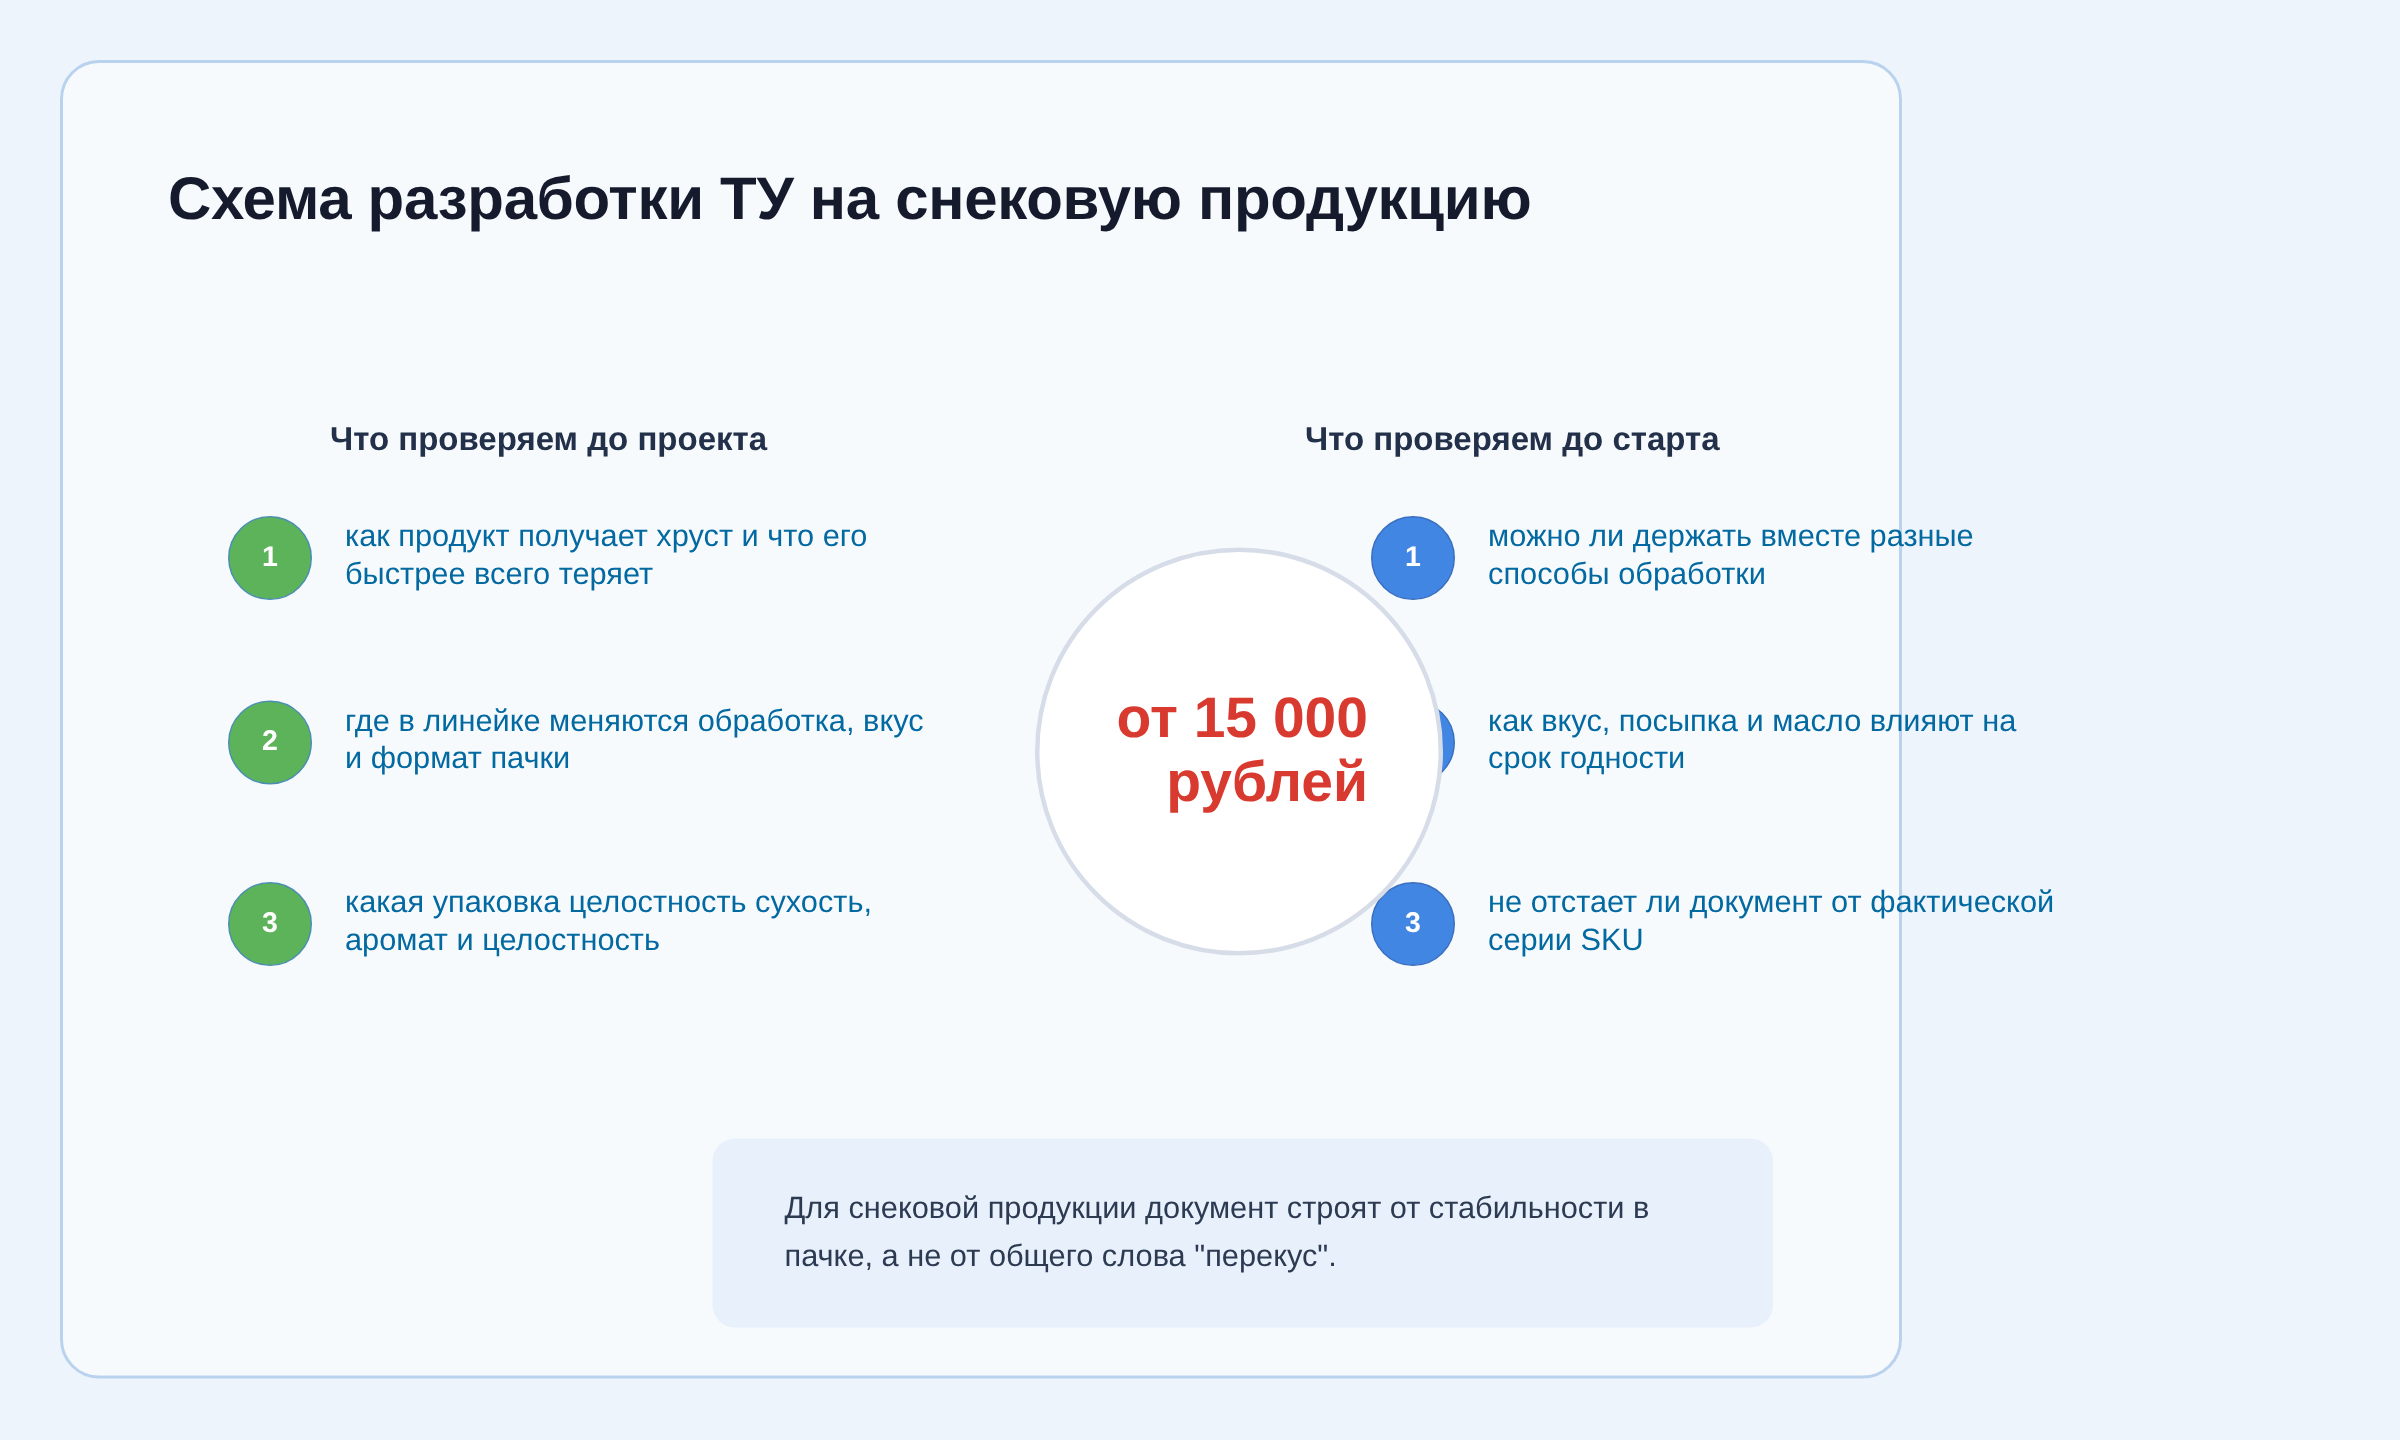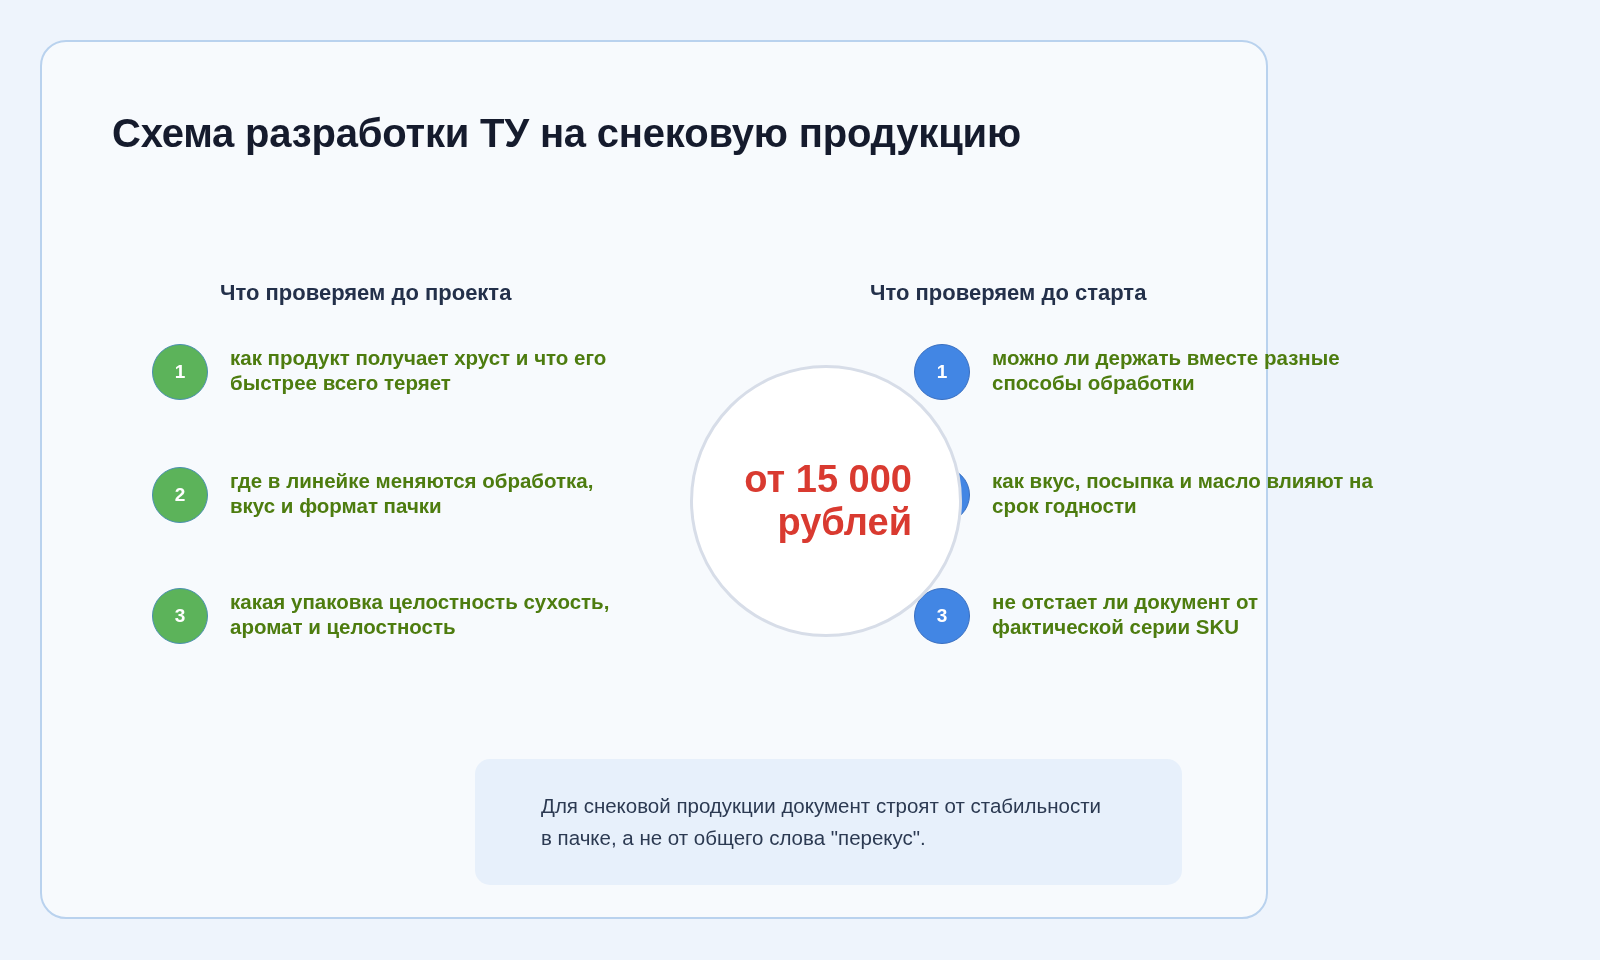--- a/index.html
+++ b/index.html
@@ -92,22 +92,22 @@
     font-weight: bold;
     color: #ffffff;
     margin-top: 3px;
   }
   .badge.green { background: #5cb35a; border: 1px solid #4a8fb0; }
   .badge.blue  { background: #4286e4; border: 1px solid #3a6fc0; }
 
   .item-text {
     font-size: 20.5px;
     line-height: 1.22;
-    font-weight: bold;
-    color: #4d7c0f;
+    font-weight: normal;
+    color: #0369a1;
     padding-top: 4px;
   }
   .items.left  .item-text { width: 400px; }
   .items.right .item-text { width: 390px; }
 
   
   .center-circle {
     position: absolute;
     left: 648px;
     top: 323px;
@@ -135,21 +135,21 @@
     left: 433px;
     top: 717px;
     width: 707px;
     height: 126px;
     background: #e7f0fb;
     border-radius: 15px;
     display: flex;
     align-items: center;
   }
   .note-text {
-    padding: 0 66px;
+    padding: 0 48px;
     font-size: 20.5px;
     line-height: 1.58;
     color: #2c3a52;
   }
 </style>
 </head>
 <body>
 
 <div class="page">
   <div class="card">

